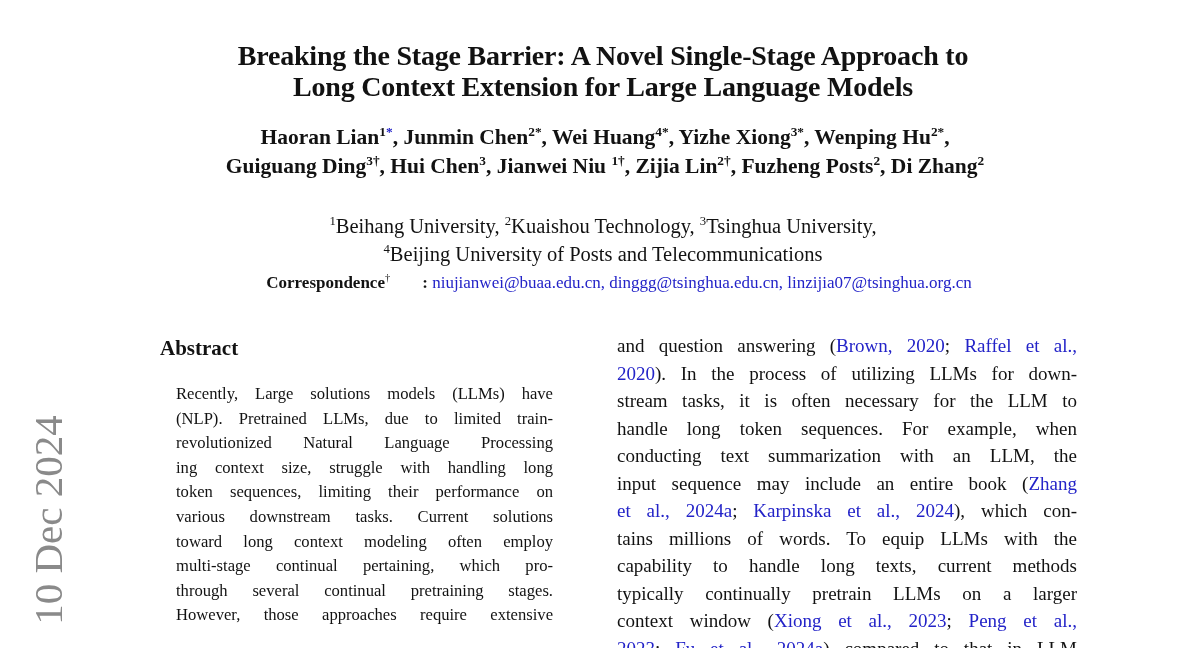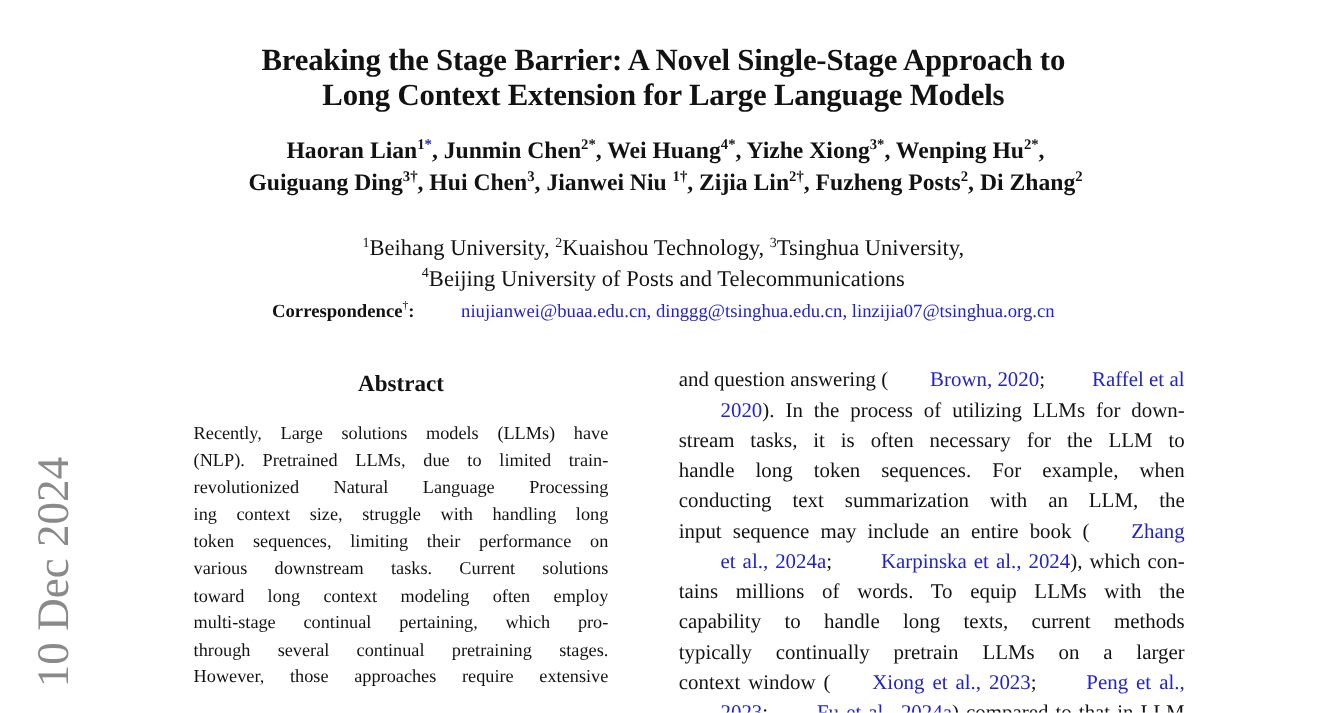--- a/index.html
+++ b/index.html
@@ -22,40 +22,40 @@
   .affiliations{
     position:absolute; top:212px; left:0; width:1206px; text-align:center;
     font-size:20.5px; line-height:28px;
   }
   .correspondence{
     position:absolute; top:271px; left:0; width:1206px; text-align:center;
     font-size:17px; line-height:24px;
   }
   
   .abstract-head{
-    position:absolute; top:336px; left:176px; width:377px; text-align:center;
+    position:absolute; top:336px; left:160px; width:377px; 
     font-size:21px; font-weight:700;
   }
   .col-left{
     position:absolute; top:382px; left:176px; width:377px;
     font-size:16.6px;
   }
   .col-left .ln{ height:24.62px; line-height:24.62px; }
   .col-right{
     position:absolute; top:332px; left:617px; width:460px;
     font-size:19px;
   }
   .col-right .ln{ height:27.55px; line-height:27.55px; }
   .ln{
     text-align:justify; text-align-last:justify;
     overflow:hidden; white-space:nowrap;
   }
   
-  .link{ color:var(--link);margin-left:38px; }
-  .bold{ font-weight:700; }
+  .link{ color:var(--link); }
+  .bold{ font-weight:700;margin-left:32px; }
   .sup{ vertical-align:super; font-size:62%; line-height:0; }
   .suplink{ vertical-align:super; font-size:62%; line-height:0; color:var(--link); }
   
   .stamp-date{
     position:absolute; left:-65px; top:499px; width:226px; height:42px;
     transform:rotate(-90deg); transform-origin:50% 50%;
     color:var(--stamp); font-size:41px; line-height:42px; text-align:center;
     font-family:"Liberation Serif","DejaVu Serif",serif;
   }
   .stamp-cat{

